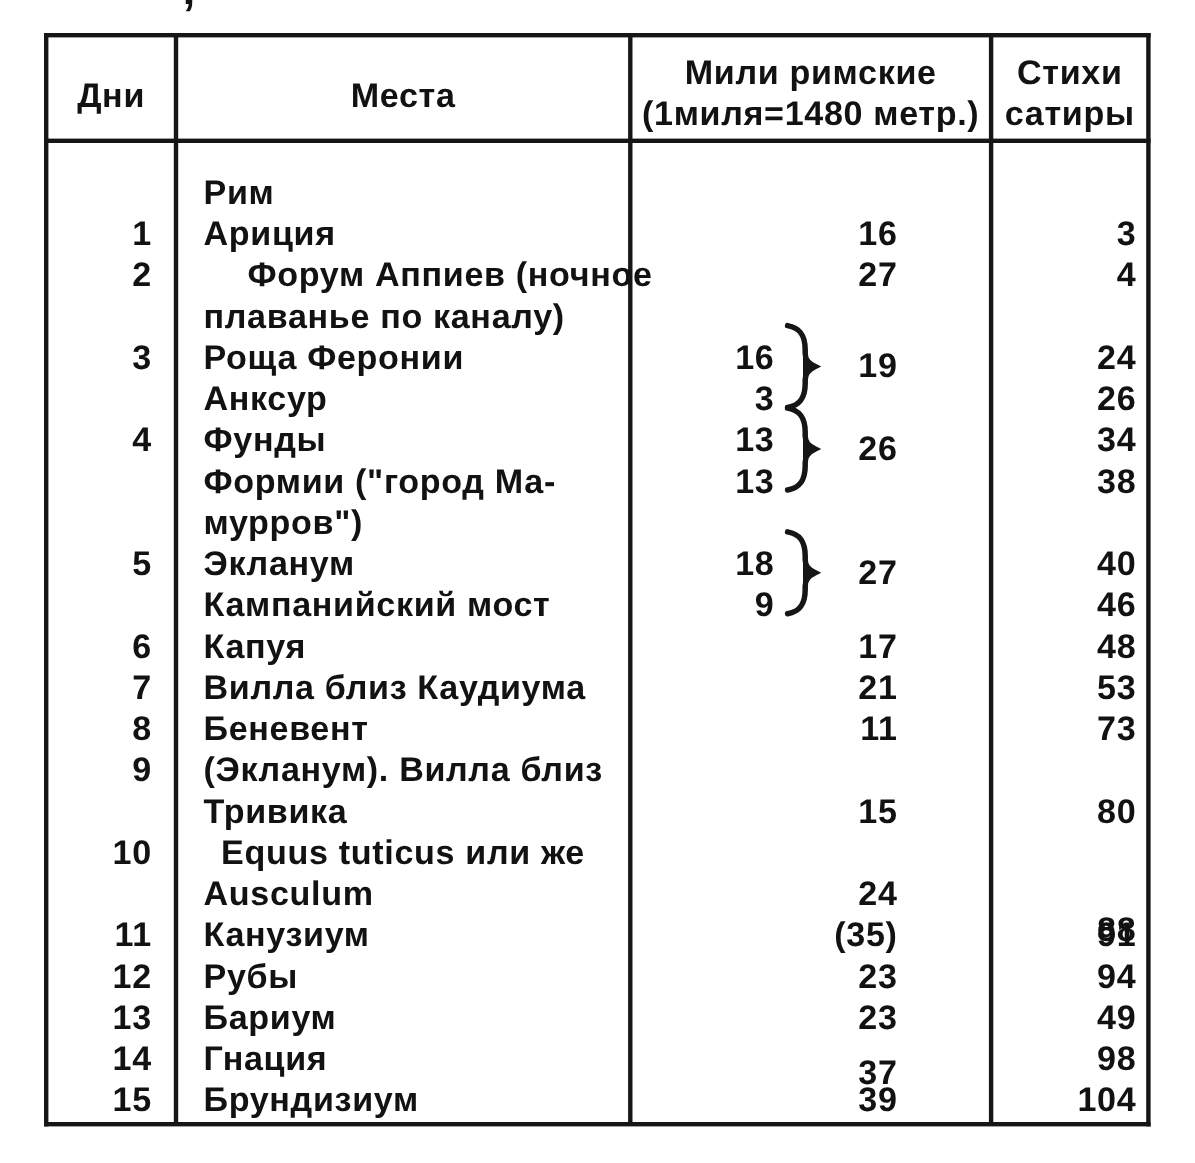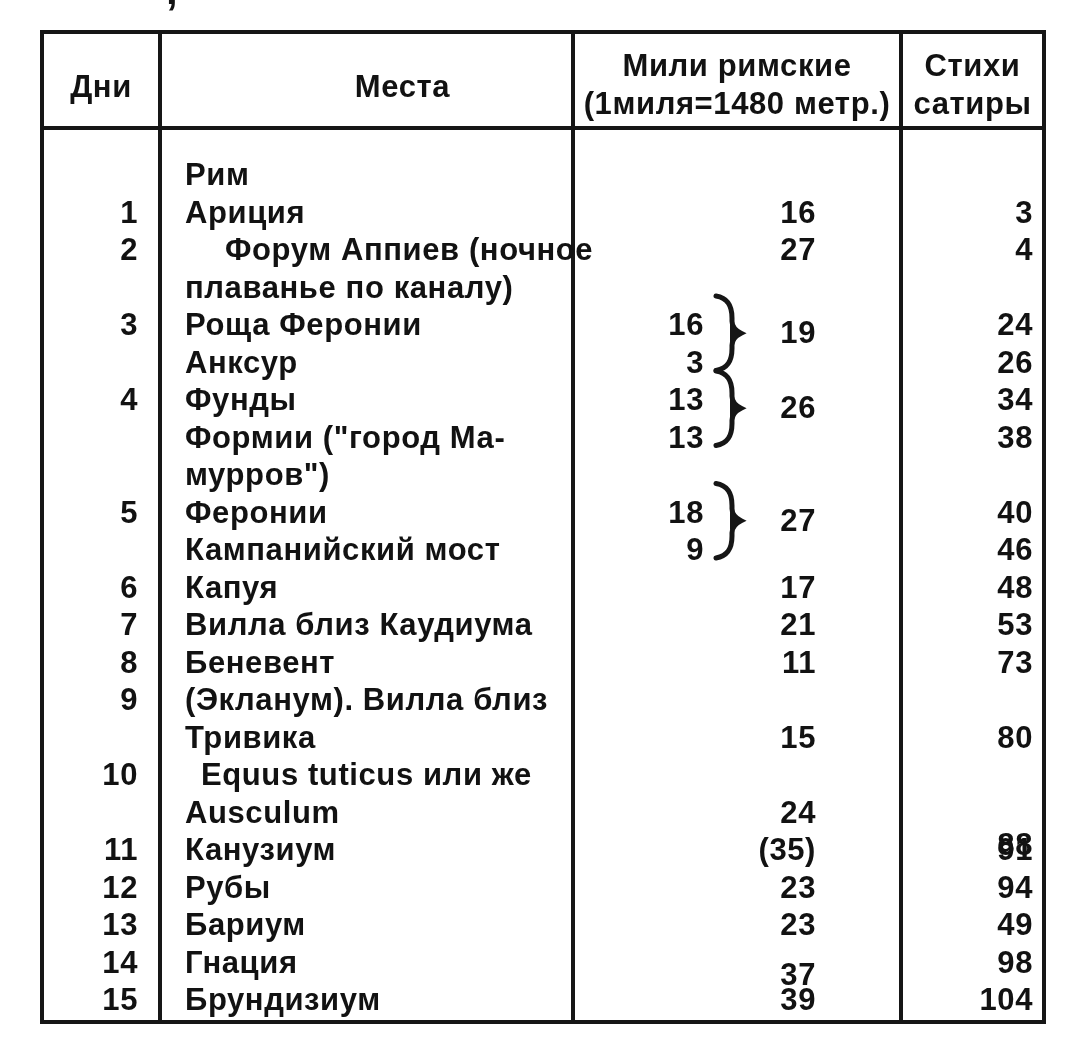--- a/index.html
+++ b/index.html
@@ -32,21 +32,21 @@
   <div class="ln" style="left:40px;top:30px;width:1006px;height:4px;"></div>
   <div class="ln" style="left:40px;top:1020px;width:1006px;height:4px;"></div>
   <div class="ln" style="left:40px;top:30px;width:4px;height:994px;"></div>
   <div class="ln" style="left:1042px;top:30px;width:4px;height:994px;"></div>
   <div class="ln" style="left:158px;top:30px;width:4px;height:990px;"></div>
   <div class="ln" style="left:571px;top:30px;width:4px;height:990px;"></div>
   <div class="ln" style="left:899px;top:30px;width:4px;height:990px;"></div>
   <div class="ln" style="left:40px;top:126px;width:1006px;height:4px;"></div>
 
   <div class="txt center" style="left:44px;top:68px;width:114px;">Дни</div>
-  <div class="txt center" style="left:162px;top:68px;width:409px;margin-left:36px;">Места</div>
+  <div class="txt center" style="left:162px;top:68px;width:409px;">Места</div>
   <div class="txt center" style="left:575px;top:47px;width:324px;">Мили римские</div>
   <div class="txt center" style="left:575px;top:85px;width:324px;">(1миля=1480 метр.)</div>
   <div class="txt center" style="left:903px;top:47px;width:139px;">Стихи</div>
   <div class="txt center" style="left:903px;top:85px;width:139px;">сатиры</div>
 
   <div id="table-body">
       <div>
         <div class="txt " style="left:185px;top:156px;width:400px;">Рим</div>
       </div>
       <div>
@@ -84,21 +84,21 @@
       <div>
         <div class="txt " style="left:185px;top:418.5px;width:400px;">Формии ("город Ма-</div>
         <div class="txt right" style="left:600px;top:418.5px;width:104px;">13</div>
         <div class="txt right" style="left:915px;top:418.5px;width:118px;">38</div>
       </div>
       <div>
         <div class="txt " style="left:185px;top:456px;width:400px;">мурров")</div>
       </div>
       <div>
         <div class="txt right" style="left:50px;top:493.5px;width:88px;">5</div>
-        <div class="txt " style="left:185px;top:493.5px;width:400px;">Феронии</div>
+        <div class="txt " style="left:185px;top:493.5px;width:400px;">Экланум</div>
         <div class="txt right" style="left:600px;top:493.5px;width:104px;">18</div>
         <div class="txt right" style="left:915px;top:493.5px;width:118px;">40</div>
       </div>
       <div>
         <div class="txt " style="left:185px;top:531px;width:400px;">Кампанийский мост</div>
         <div class="txt right" style="left:600px;top:531px;width:104px;">9</div>
         <div class="txt right" style="left:915px;top:531px;width:118px;">46</div>
       </div>
       <div>
         <div class="txt right" style="left:50px;top:568.5px;width:88px;">6</div>

